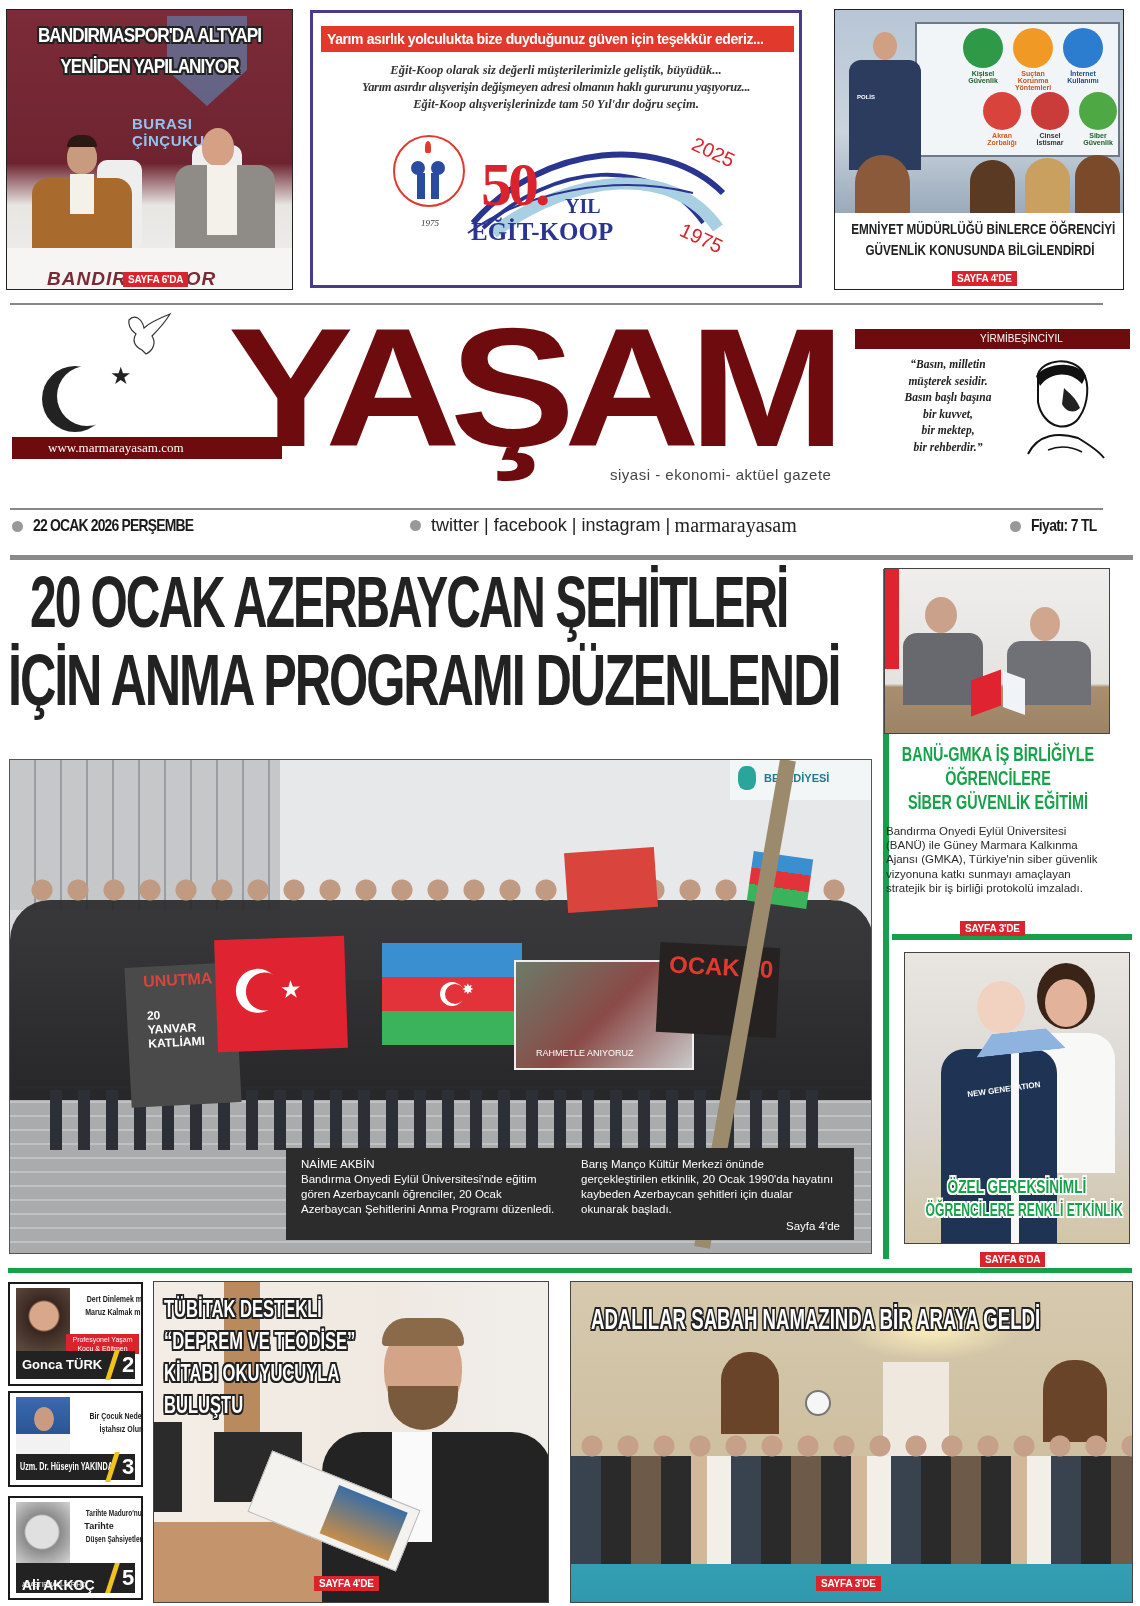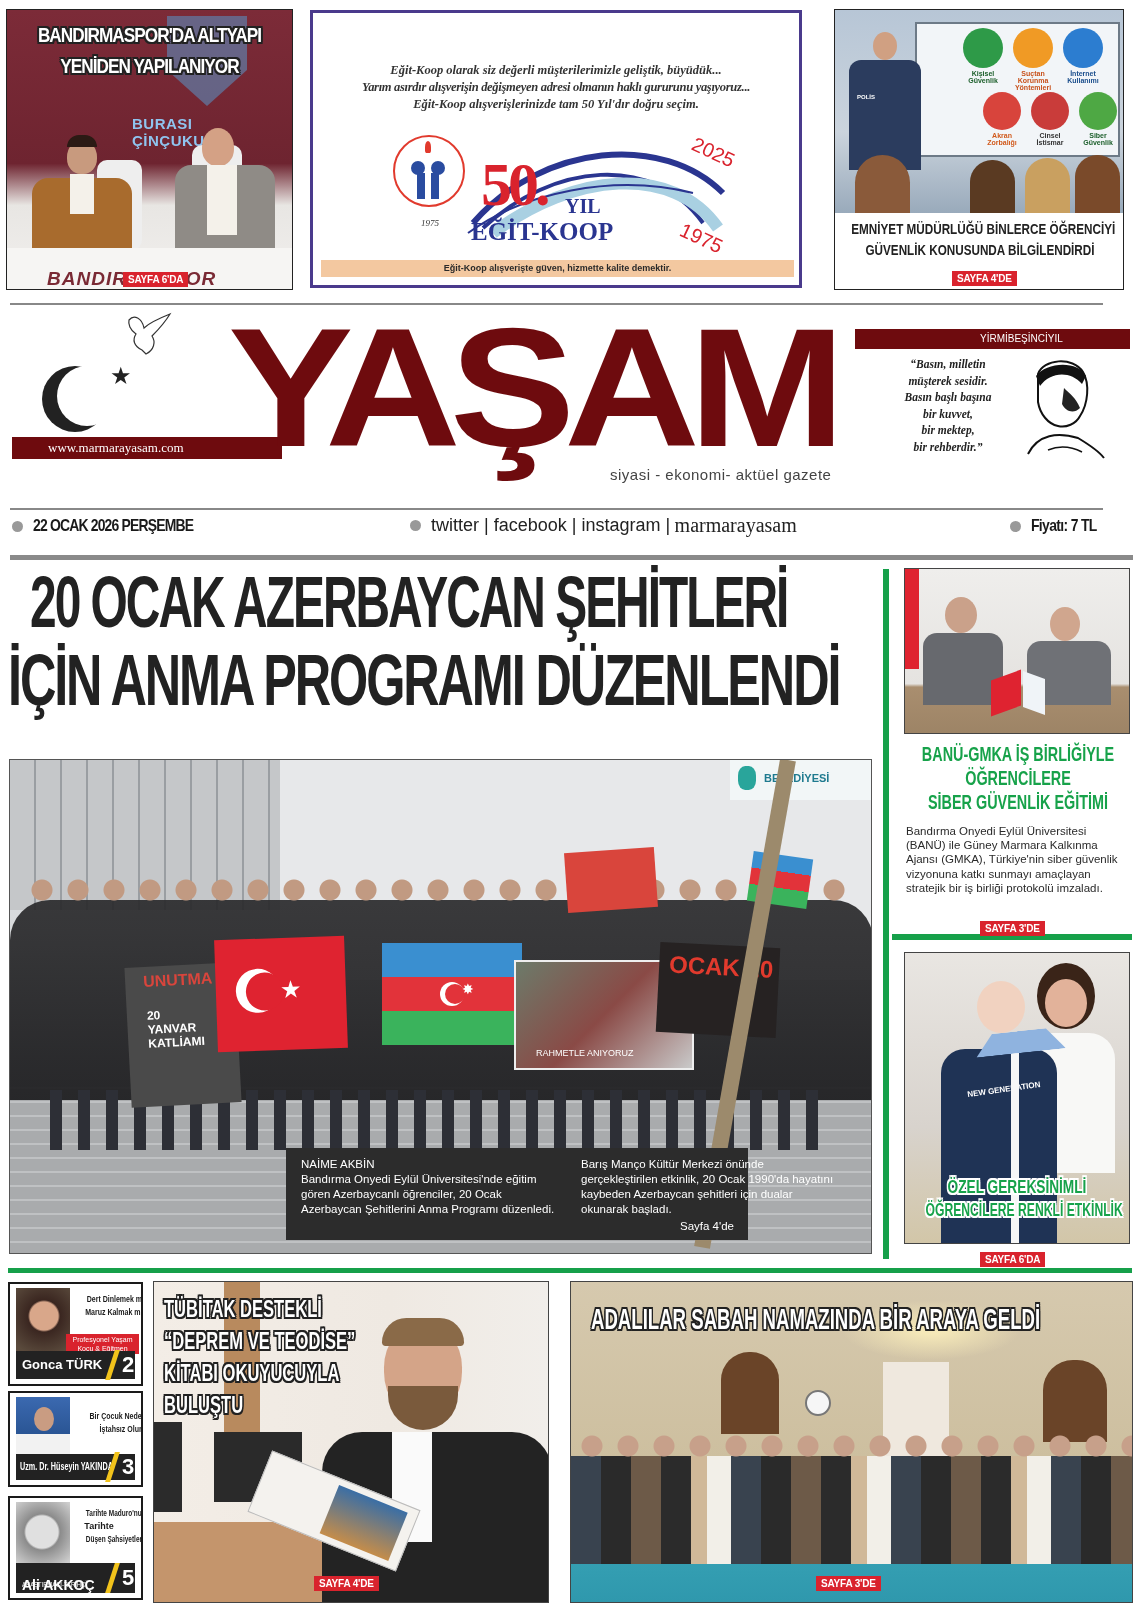--- a/index.html
+++ b/index.html
@@ -47,20 +47,21 @@
 
     <div style="position:absolute; left:0; top:238px; width:100%; height:43px; background:#f6f5f3;"></div>
     <div style="position:absolute; left:40px; top:258px; color:#7a2a34; font-weight:700; font-size:19px; letter-spacing:1px; font-style:italic;">BANDIRMASPOR</div>
   </div>
   <div class="outline-white" style="position:absolute; left:0; top:13px; width:100%; text-align:center; font-size:21px; letter-spacing:-1.2px; transform: scaleX(0.82); transform-origin:center;">BANDIRMASPOR'DA ALTYAPI</div>
   <div class="outline-white" style="position:absolute; left:0; top:44px; width:100%; text-align:center; font-size:21px; letter-spacing:-1.2px; transform: scaleX(0.82); transform-origin:center;">YENİDEN YAPILANIYOR</div>
   <span class="sayfa-tag" style="left:116px; top:262px;">SAYFA 6'DA</span>
 </div>
 
 <div class="top-box" style="left:310px; top:10px; width:492px; height:278px; border:3px solid #4a3a8c; background:#fff;">
+  <div style="position:absolute; left:8px; top:13px; width:473px; height:26px; background:#e13a2d; color:#fff; font-weight:700; font-size:14px; line-height:26px; padding-left:6px; white-space:nowrap; overflow:hidden; letter-spacing:-0.4px;">Yarım asırlık yolculukta bize duyduğunuz güven için teşekkür ederiz...</div>
   <div style="position:absolute; left:0; top:50px; width:100%; text-align:center; font-family:'Liberation Serif', serif; font-style:italic; font-weight:700; font-size:12.5px; color:#333; white-space:nowrap;">Eğit-Koop olarak siz değerli müşterilerimizle geliştik, büyüdük...</div>
   <div style="position:absolute; left:0; top:67px; width:100%; text-align:center; font-family:'Liberation Serif', serif; font-style:italic; font-weight:700; font-size:12.5px; color:#333; white-space:nowrap; letter-spacing:-0.3px;">Yarım asırdır alışverişin değişmeyen adresi olmanın haklı gururunu yaşıyoruz...</div>
   <div style="position:absolute; left:0; top:84px; width:100%; text-align:center; font-family:'Liberation Serif', serif; font-style:italic; font-weight:700; font-size:12.5px; color:#333; white-space:nowrap;">Eğit-Koop alışverişlerinizde tam 50 Yıl'dır doğru seçim.</div>
 
   <div style="position:absolute; left:80px; top:122px; width:72px; height:72px; border:2px solid #e13a2d; border-radius:50%;">
     <div style="position:absolute; left:14px; top:12px; width:40px; height:40px;">
       <div style="position:absolute; left:2px; top:12px; width:14px; height:14px; background:#2a4ca0; border-radius:50%;"></div>
       <div style="position:absolute; left:22px; top:12px; width:14px; height:14px; background:#2a4ca0; border-radius:50%;"></div>
       <div style="position:absolute; left:8px; top:24px; width:8px; height:26px; background:#2a4ca0;"></div>
       <div style="position:absolute; left:22px; top:24px; width:8px; height:26px; background:#2a4ca0;"></div>
@@ -73,21 +74,20 @@
     <path d="M10 90 C 80 10, 200 0, 260 60" stroke="#2a3590" stroke-width="6" fill="none"></path>
     <path d="M20 95 C 90 30, 190 20, 240 90" stroke="#2a3590" stroke-width="4" fill="none"></path>
     <path d="M30 100 C 110 40, 210 30, 255 95" stroke="#a9d0e2" stroke-width="12" fill="none"></path>
     <path d="M5 100 C 60 60, 150 40, 230 60" stroke="#2a3590" stroke-width="2" fill="none"></path>
   </svg>
   <div style="position:absolute; left:378px; top:128px; color:#d9232d; font-size:20px; transform:rotate(25deg);">2025</div>
   <div style="position:absolute; left:366px; top:214px; color:#d9232d; font-size:20px; transform:rotate(25deg);">1975</div>
   <div style="position:absolute; left:168px; top:140px; color:#d9232d; font-family:'Liberation Serif', serif; font-weight:700; font-size:62px; letter-spacing:-4px; line-height:62px;">50.</div>
   <div style="position:absolute; left:252px; top:182px; color:#2a3590; font-family:'Liberation Serif', serif; font-weight:700; font-size:20px;">YIL</div>
   <div style="position:absolute; left:158px; top:205px; color:#2a3590; font-family:'Liberation Serif', serif; font-weight:700; font-size:25px;">EĞİT-KOOP</div>
-  <div style="position:absolute; left:8px; top:247px; width:473px; height:17px; background:#f3c8a0; color:#2a2a2a; font-weight:700; font-size:9px; line-height:17px; text-align:center;">Eğit-Koop alışverişte güven, hizmette kalite demektir.</div>
 </div>
 
 <div class="top-box" style="left:834px; top:9px; width:290px; height:281px; background:#fff;">
   <div class="photo" style="left:0; top:0; width:100%; height:203px; background: linear-gradient(180deg, #b7c6d6 0%, #cbd4dd 60%, #9ab 100%);">
     <div style="position:absolute; left:80px; top:12px; width:205px; height:135px; background:#f2f5f8; border:2px solid #6d7a87;"></div>
 
     <div style="position:absolute; left:128px; top:18px; width:40px; height:40px; border-radius:50%; background:#2e9a48;"></div>
     <div style="position:absolute; left:178px; top:18px; width:40px; height:40px; border-radius:50%; background:#f09a25;"></div>
     <div style="position:absolute; left:228px; top:18px; width:40px; height:40px; border-radius:50%; background:#2c7dd0;"></div>
     <div style="position:absolute; left:124px; top:60px; width:48px; text-align:center; font-size:7px; font-weight:700; color:#1b5e2a;">Kişisel Güvenlik</div>
@@ -218,36 +218,36 @@
     <div style="position:absolute; left:20px; bottom:10px; color:#fff; font-size:9px; font-weight:400;">RAHMETLE ANIYORUZ</div>
   </div>
   <div style="position:absolute; left:648px; top:185px; width:120px; height:90px; background:#262222; transform:rotate(3deg);">
     <div style="color:#e13a2d; font-weight:700; font-size:24px; padding:8px 0 0 10px;">OCAK 20</div>
   </div>
   <div style="position:absolute; left:556px; top:90px; width:90px; height:60px; background:#d9453c; transform:rotate(-4deg);"></div>
   <div style="position:absolute; left:740px; top:95px; width:60px; height:50px; background: linear-gradient(180deg, #3a8fd0 33%, #e2333a 33% 66%, #3ab35c 66%); transform:rotate(8deg);"></div>
 
   <div style="position:absolute; left:770px; top:0; width:16px; height:495px; background:#9c8a6c; transform:rotate(10deg); transform-origin:top;"></div>
 
-  <div style="position:absolute; left:276px; top:388px; width:462px; height:92px; background:#2c2c2c; color:#fff; font-size:11.5px; line-height:15px;">
+  <div style="position:absolute; left:276px; top:388px; width:568px; height:92px; background:#2c2c2c; color:#fff; font-size:11.5px; line-height:15px;">
     <div style="position:absolute; left:15px; top:9px; width:255px;">
       <div>NAİME AKBİN</div>
       <div>Bandırma Onyedi Eylül Üniversitesi'nde eğitim gören Azerbaycanlı öğrenciler, 20 Ocak Azerbaycan Şehitlerini Anma Programı düzenledi.</div>
     </div>
     <div style="position:absolute; left:295px; top:9px; width:260px;">
       <div>Barış Manço Kültür Merkezi önünde gerçekleştirilen etkinlik, 20 Ocak 1990'da hayatını kaybeden Azerbaycan şehitleri için dualar okunarak başladı.</div>
     </div>
     <div style="position:absolute; right:14px; bottom:6px;">Sayfa 4'de</div>
   </div>
 </div>
 
 <div class="green-rule" style="left:883px; top:569px; width:6px; height:690px;"></div>
 <div class="green-rule" style="left:892px; top:934px; width:240px; height:6px;"></div>
 
-<div style="position:absolute; left:904px; top:568px; width:228px; height:370px;">
+<div style="position:absolute; left:884px; top:568px; width:228px; height:370px;">
   <div style="position:absolute; left:0; top:0; width:226px; height:166px; border:1px solid #444; overflow:hidden; background: linear-gradient(180deg, #efeeec 0%, #e5e3e0 70%, #a98e6f 72%, #9d8466 100%);">
     <div style="position:absolute; left:0; top:0; width:14px; height:100px; background:#df2330;"></div>
     <div style="position:absolute; left:40px; top:28px; width:32px; height:36px; background:#caa18a; border-radius:50%;"></div>
     <div style="position:absolute; left:18px; top:64px; width:80px; height:72px; background:#67696e; border-radius:14px 14px 0 0;"></div>
     <div style="position:absolute; left:145px; top:38px; width:30px; height:34px; background:#d0a68e; border-radius:50%;"></div>
     <div style="position:absolute; left:122px; top:72px; width:84px; height:64px; background:#6f7176; border-radius:14px 14px 0 0;"></div>
     <div style="position:absolute; left:86px; top:106px; width:30px; height:36px; background:#df2330; transform:skewY(-20deg);"></div>
     <div style="position:absolute; left:118px; top:106px; width:22px; height:36px; background:#f0f4f8; transform:skewY(20deg);"></div>
   </div>
   <div style="position:absolute; left:-20px; top:175px; width:268px; text-align:center; color:#17a24a; font-weight:700; font-size:20px; white-space:nowrap; transform:scaleX(0.72); transform-origin:center;">BANÜ-GMKA İŞ BİRLİĞİYLE</div>

